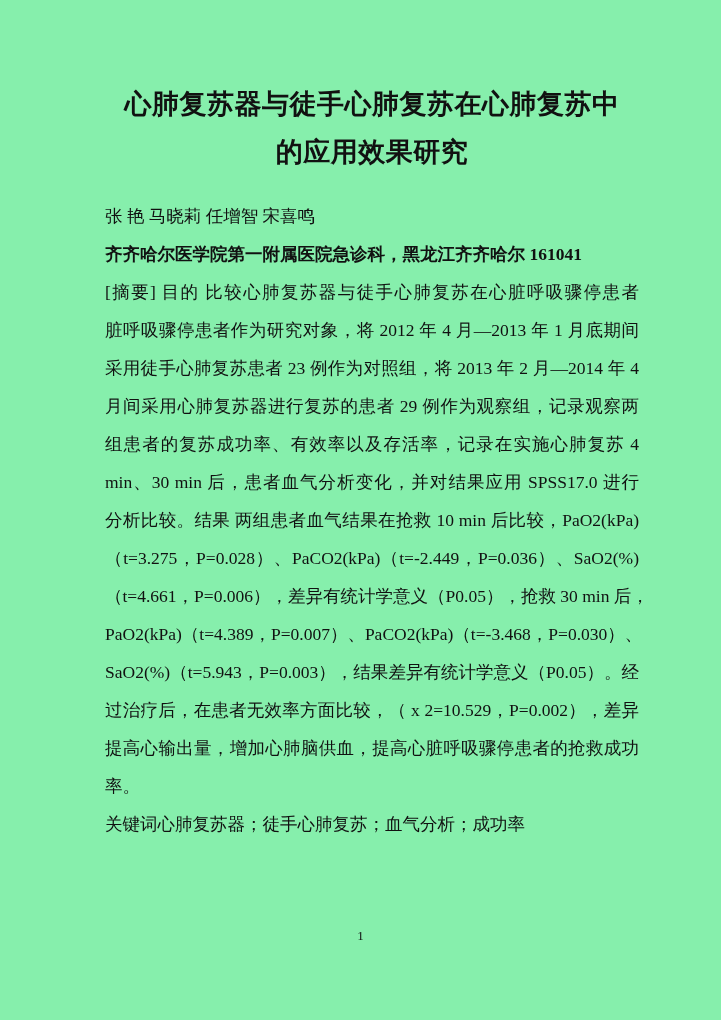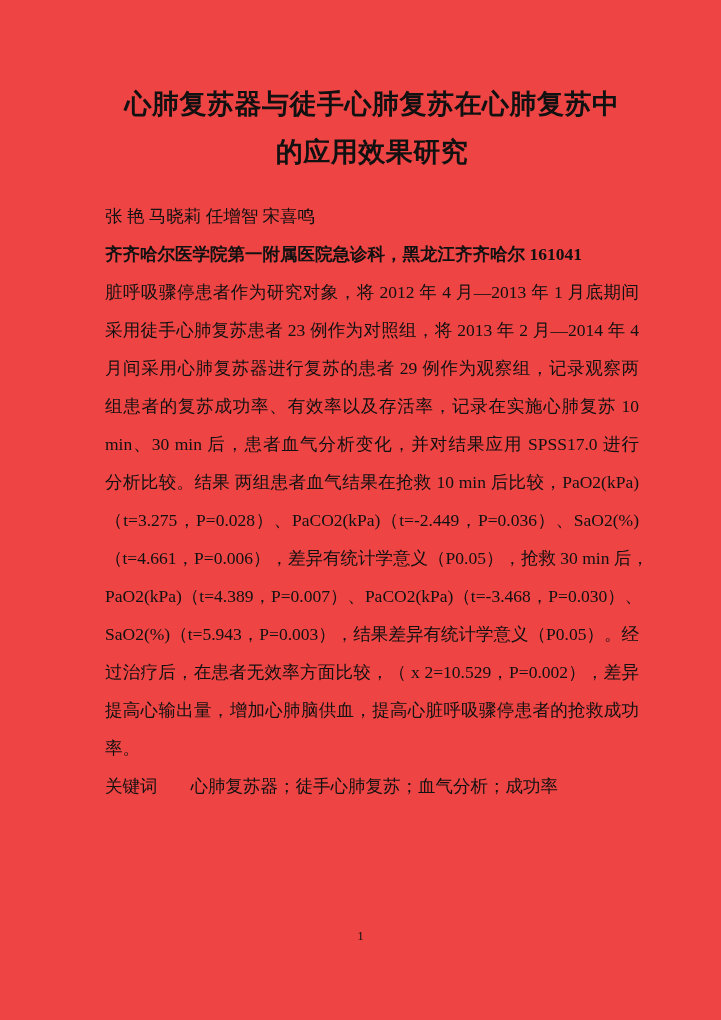--- a/index.html
+++ b/index.html
@@ -4,21 +4,21 @@
 <style>
   html, body {
     margin: 0;
     padding: 0;
     background: #ffffff;
   }
   .page {
     position: relative;
     width: 721px;
     height: 1020px;
-    background: #ef4444;
+    background: #86efac;
     font-family: "Liberation Serif", "DejaVu Serif", serif;
     color: #111111;
     overflow: hidden;
   }
   .content {
     position: absolute;
     left: 105px;
     top: 0;
     width: 534px;
   }
@@ -57,21 +57,20 @@
   .abs-line:last-child {
     text-align: left;
     text-align-last: left;
   }
   .keywords-line {
     font-size: 17.5px;
     line-height: 38px;
     white-space: nowrap;
   }
   .kw-label {
-    margin-right: 33px;
   }
   .footer {
     position: absolute;
     left: 0;
     top: 928px;
     width: 721px;
     text-align: center;
     font-size: 13px;
     line-height: 16px;
     font-family: "Liberation Serif", "DejaVu Serif", serif;
@@ -87,24 +86,25 @@
     <h1 class="title">
         <div class="title-line">心肺复苏器与徒手心肺复苏在心肺复苏中</div>
         <div class="title-line">的应用效果研究</div>
       </h1>
 
     <div class="byline">张 艳 马晓莉 任增智 宋喜鸣</div>
 
     <div class="affil-line">齐齐哈尔医学院第一附属医院急诊科，黑龙江齐齐哈尔 161041</div>
 
     <div class="abstract">
+        <div class="abs-line">[摘要] 目的 比较心肺复苏器与徒手心肺复苏在心脏呼吸骤停患者</div>
         <div class="abs-line">脏呼吸骤停患者作为研究对象，将 2012 年 4 月—2013 年 1 月底期间</div>
         <div class="abs-line">采用徒手心肺复苏患者 23 例作为对照组，将 2013 年 2 月—2014 年 4</div>
         <div class="abs-line">月间采用心肺复苏器进行复苏的患者 29 例作为观察组，记录观察两</div>
-        <div class="abs-line">组患者的复苏成功率、有效率以及存活率，记录在实施心肺复苏 10</div>
+        <div class="abs-line">组患者的复苏成功率、有效率以及存活率，记录在实施心肺复苏 4</div>
         <div class="abs-line">min、30 min 后，患者血气分析变化，并对结果应用 SPSS17.0 进行</div>
         <div class="abs-line">分析比较。结果 两组患者血气结果在抢救 10 min 后比较，PaO2(kPa)</div>
         <div class="abs-line">（t=3.275，P=0.028）、PaCO2(kPa)（t=-2.449，P=0.036）、SaO2(%)</div>
         <div class="abs-line">（t=4.661，P=0.006），差异有统计学意义（P0.05），抢救 30 min 后，</div>
         <div class="abs-line">PaO2(kPa)（t=4.389，P=0.007）、PaCO2(kPa)（t=-3.468，P=0.030）、</div>
         <div class="abs-line">SaO2(%)（t=5.943，P=0.003），结果差异有统计学意义（P0.05）。经</div>
         <div class="abs-line">过治疗后，在患者无效率方面比较，（ x 2=10.529，P=0.002），差异</div>
         <div class="abs-line">提高心输出量，增加心肺脑供血，提高心脏呼吸骤停患者的抢救成功</div>
         <div class="abs-line">率。</div>
       </div>

